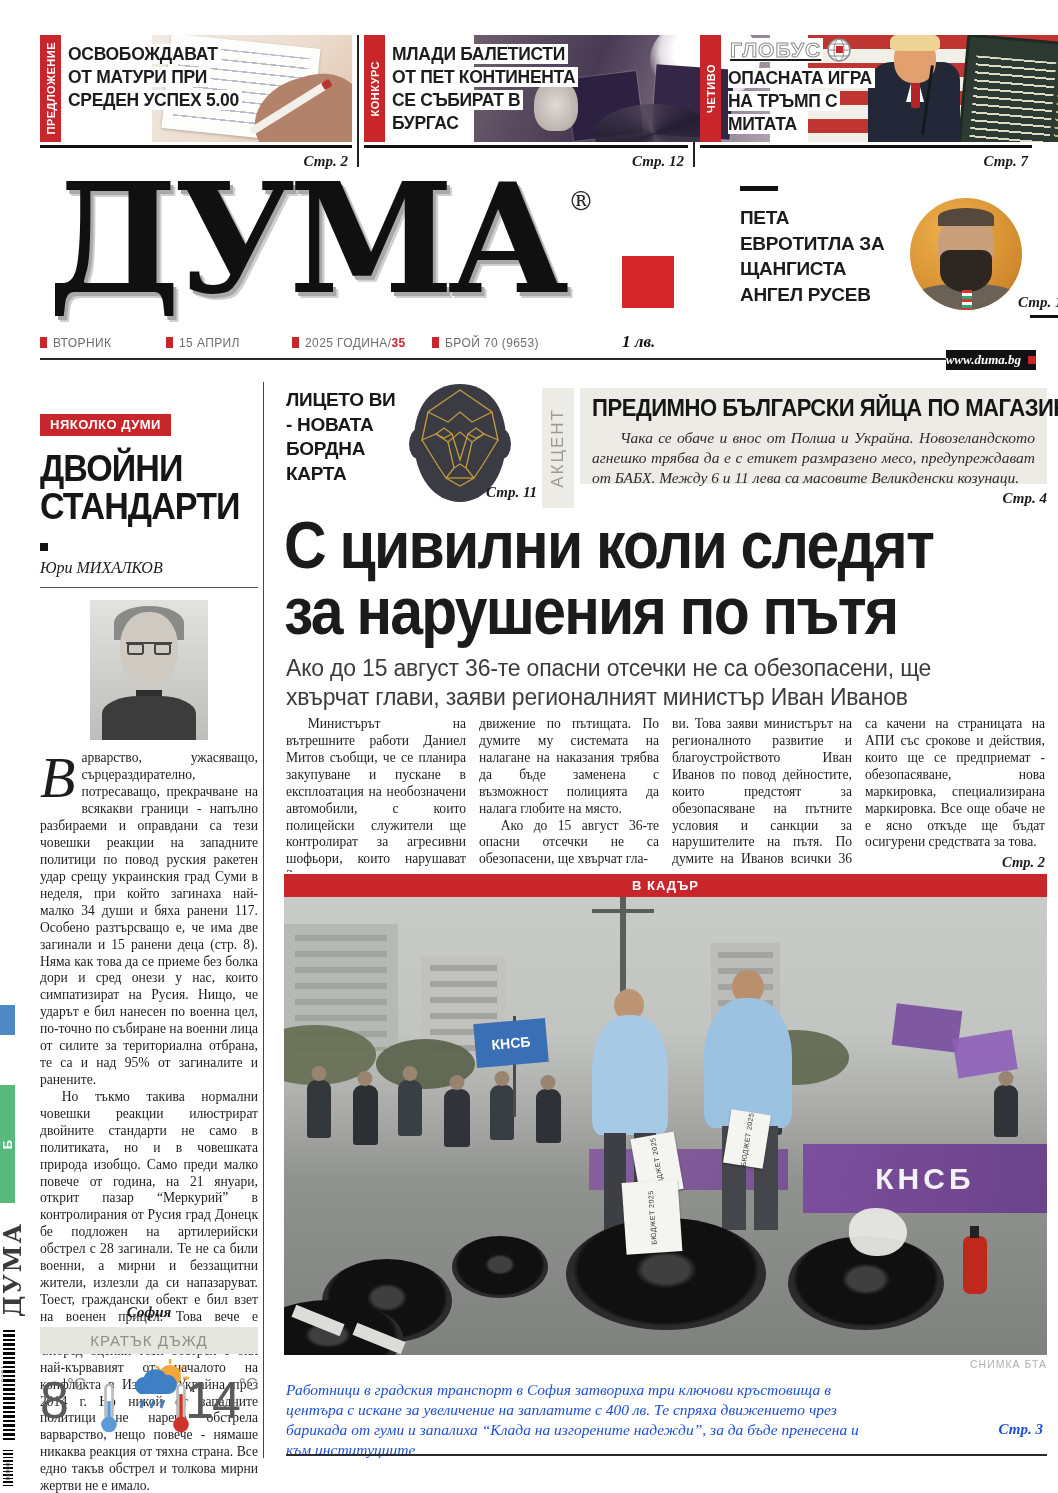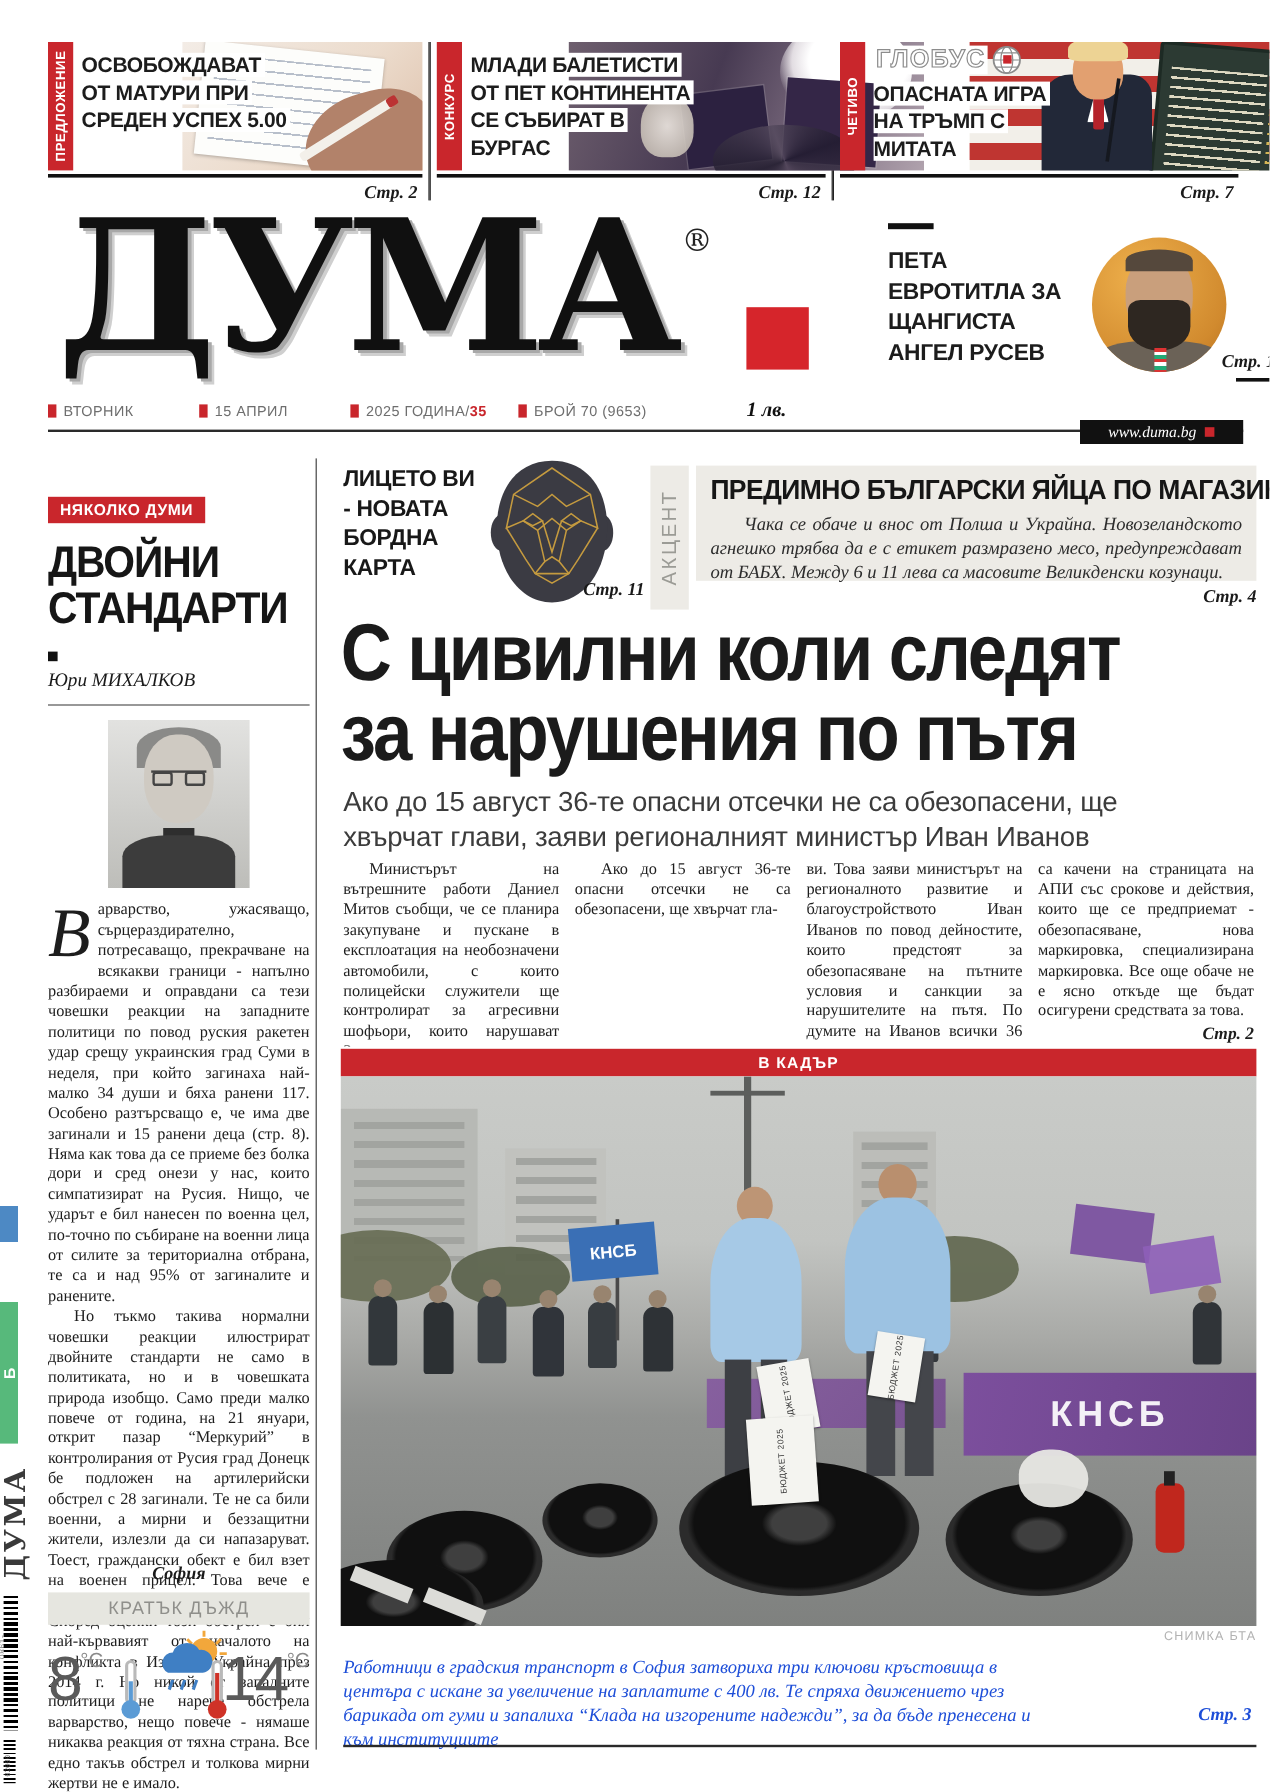--- a/index.html
+++ b/index.html
@@ -76,21 +76,21 @@
   .mast-promo-page { position:absolute; right:0; top:108px; font-style:italic; font-weight:bold; font-size:15px; }
   .mast-promo-page::after { content:""; display:block; margin-top:4px; margin-left:auto; width:40px; height:3px; background:#111; }
 
   
   .dateline { position:absolute; left:40px; top:336px; width:996px; height:36px; font-family:"Liberation Sans",sans-serif; }
   .dl-item { position:absolute; top:0; font-size:12px; color:#6e6e6e; letter-spacing:0.4px; }
   .dl-item .sq { display:inline-block; width:7px; height:11px; background:#c9262c; margin-right:6px; vertical-align:-1px; }
   .dl-issue-red { color:#c9262c; font-weight:bold; }
   .dl-price { position:absolute; left:582px; top:-4px; font-family:"Liberation Serif",serif; font-style:italic; font-weight:bold; font-size:17px; color:#111; }
   .dl-rule { position:absolute; left:0; top:22px; width:100%; border-top:2.5px solid #2a2a2a; }
-  .dl-site { position:absolute; right:0; top:14px; background:#111; color:#fff; font-style:italic; font-weight:normal; font-size:13px; font-family:"Liberation Serif",serif; padding:2px 24px; }
+  .dl-site { position:absolute; right:0; top:14px; background:#111; color:#fff; font-style:italic; font-weight:bold; font-size:13px; font-family:"Liberation Serif",serif; padding:2px 0; }
   .dl-site .sq { display:inline-block; width:8px; height:8px; background:#c9262c; margin-left:7px; }
 
   
   .opinion { position:absolute; left:40px; top:382px; width:218px; height:1078px; }
   .kicker { display:inline-block; background:#c9262c; color:#fff; font-family:"Liberation Sans",sans-serif; font-weight:bold; font-size:13px; letter-spacing:0.5px; padding:3px 10px 4px;margin-top:32px; }
   .op-title { margin-top:14px; font-family:"Liberation Sans",sans-serif; font-weight:800; font-size:37px; line-height:1.02; letter-spacing:-1px; color:#161616; transform:scaleX(0.92); transform-origin:left top; width:237px; }
   .op-bullet { width:8px; height:8px; background:#111; margin-top:18px; }
   .op-author { margin-top:8px; font-style:italic; font-size:16px; }
   .op-hr { margin-top:10px; border-top:1.5px solid #555; }
   .op-photo { margin:12px auto 10px; width:118px; height:140px; position:relative; background:linear-gradient(#e2e2e0,#bdbdb9); overflow:hidden; }
@@ -231,21 +231,21 @@
         <div class="trump-body"></div>
         <div class="trump-shirt"></div>
         <div class="trump-tie"></div>
         <div class="trump-head"></div>
         <div class="trump-hair"></div>
         <div class="trump-mic"></div>
       </div>
       <div class="teaser-tag">
           <span>ЧЕТИВО</span>
         </div>
-      <div style="position:absolute;left:28px;top:2px;z-index:3;display:flex;align-items:center;gap:3px;">
+      <div style="position:absolute;left:28px;top:2px;z-index:3;display:flex;align-items:center;gap:3px;text-decoration:underline;">
         <span style="font-family:'Liberation Sans',sans-serif;font-weight:bold;font-size:21px;color:#fff;-webkit-text-stroke:1px #8c8c8c;letter-spacing:1px;background:#fff;padding:0 2px;">ГЛОБУС</span>
         <svg width="26" height="26" viewBox="0 0 26 26">
           <circle cx="13" cy="13" r="11" fill="#fff" stroke="#8c8c8c" stroke-width="1.5"></circle>
           <ellipse cx="13" cy="13" rx="5" ry="11" fill="none" stroke="#8c8c8c" stroke-width="1"></ellipse>
           <line x1="2" y1="13" x2="24" y2="13" stroke="#8c8c8c" stroke-width="1"></line>
           <line x1="4" y1="7" x2="22" y2="7" stroke="#8c8c8c" stroke-width="1"></line>
           <line x1="4" y1="19" x2="22" y2="19" stroke="#8c8c8c" stroke-width="1"></line>
           <rect x="10" y="9" width="7" height="7" fill="#c9262c"></rect>
         </svg>
       </div>
@@ -379,20 +379,21 @@
       <span style="display:block;">С цивилни коли следят</span>
       <span style="display:block;">за нарушения по пътя</span>
     </h1>
     <div class="subhead">Ако до 15 август 36-те опасни отсечки не са обезопасени, ще хвърчат глави, заяви регионалният министър Иван Иванов</div>
 
     <div class="cols">
       <div class="col">
         <p class="ind">Министърът на вътрешните работи Даниел Митов съобщи, че се планира закупуване и пускане в експлоатация на необозначени автомобили, с които полицейски служители ще контролират за агресивни шофьори, които нарушават Закона за</p>
       </div>
       <div class="col">
+        <p>движение по пътищата. По думите му системата на налагане на наказания трябва да бъде заменена с възможност полицията да налага глобите на място.</p>
         <p class="ind">Ако до 15 август 36-те опасни отсечки не са обезопасени, ще хвърчат гла-</p>
       </div>
       <div class="col">
         <p>ви. Това заяви министърът на регионалното развитие и благоустройството Иван Иванов по повод дейностите, които предстоят за обезопасяване на пътните условия и санкции за нарушителите на пътя. По думите на Иванов всички 36 опасни участъци</p>
       </div>
       <div class="col">
         <p>са качени на страницата на АПИ със срокове и действия, които ще се предприемат - обезопасяване, нова маркировка, специализирана маркировка. Все още обаче не е ясно откъде ще бъдат осигурени средствата за това.</p>
         <div class="col-page">Стр. 2</div>
       </div>
     </div>

